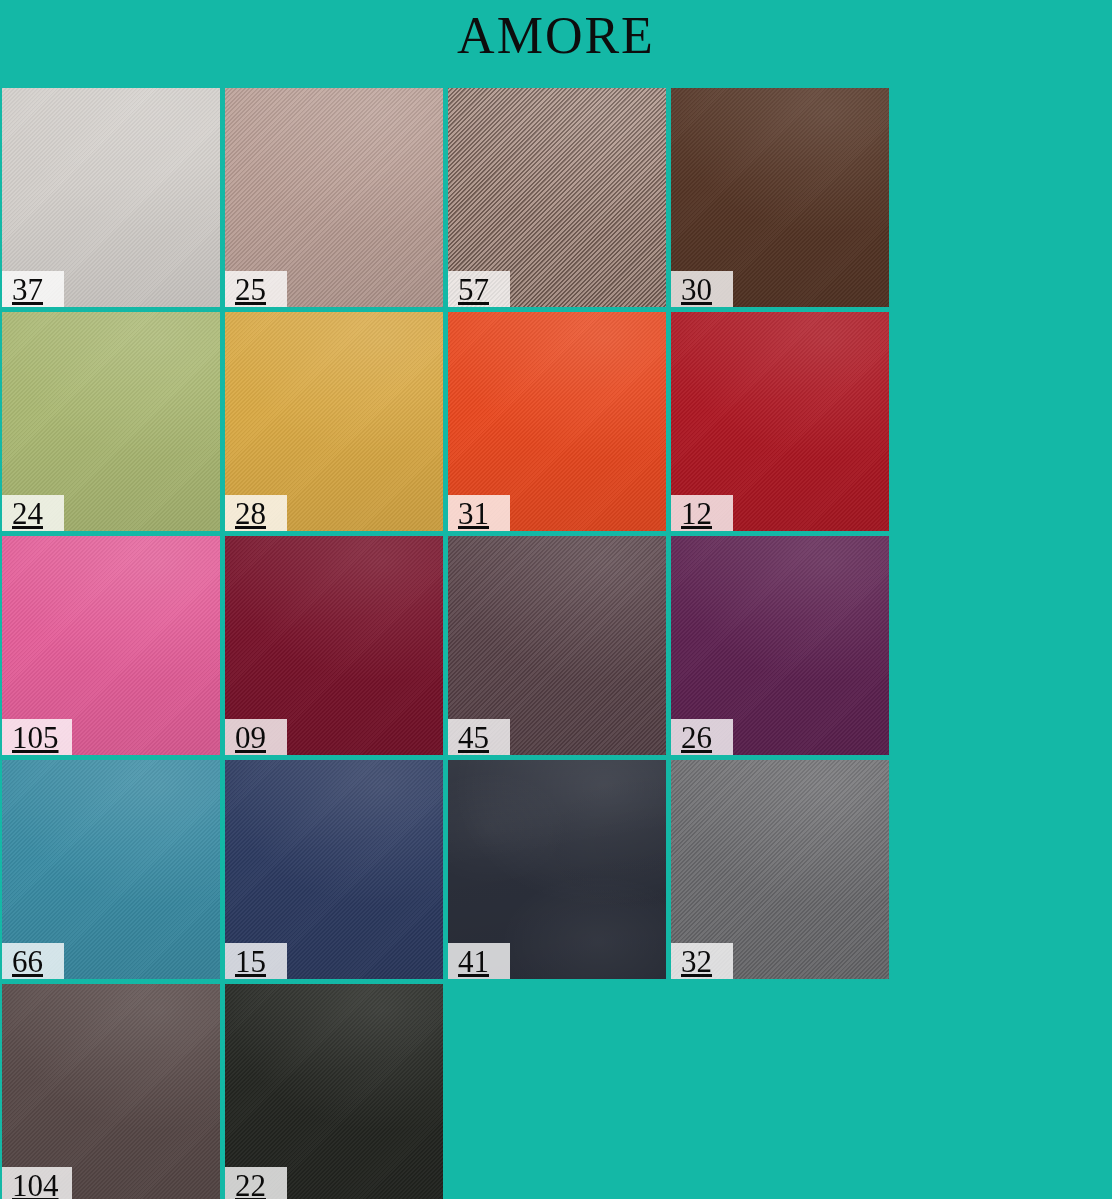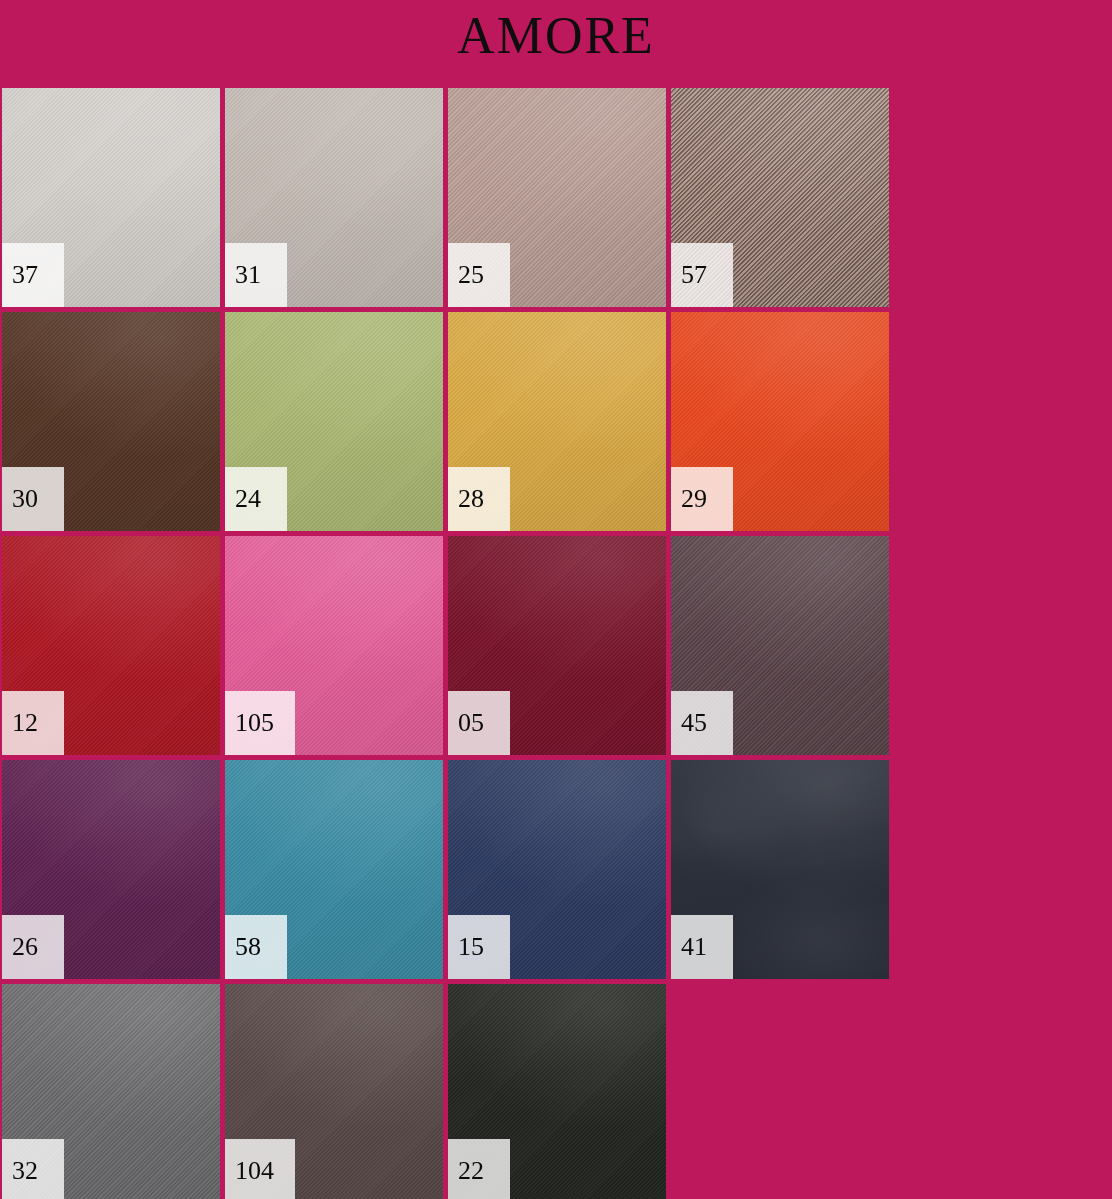--- a/index.html
+++ b/index.html
@@ -9,21 +9,21 @@
     height: 1199px;
     background: #ffffff;
     font-family: "Liberation Serif", "DejaVu Serif", serif;
     overflow: hidden;
   }
 
   #page {
     position: relative;
     width: 1112px;
     height: 1199px;
-    background: #be185d;
+    background: #14b8a6;
   }
 
   
   #title {
     position: absolute;
     top: 0;
     left: 0;
     width: 1112px;
     height: 86px;
     display: flex;
@@ -112,56 +112,51 @@
       radial-gradient(30% 22% at 24% 34%, rgba(255,255,255,0.040) 0%, rgba(255,255,255,0) 100%),
       radial-gradient(42% 30% at 82% 40%, rgba(0,0,0,0.055) 0%, rgba(0,0,0,0) 100%);
   }
 
   
   .swatch-label {
     position: absolute;
     left: 0;
     bottom: 0;
     min-width: 62px;
-    height: 64px;
+    height: 36px;
     padding: 0 9px 0 10px;
     display: flex;
     align-items: center;
     justify-content: flex-start;
     background: rgba(255,255,255,0.78);
     font-family: "Liberation Serif", "DejaVu Serif", serif;
-    font-size: 26px;
+    font-size: 31px;
     font-weight: 400;
     line-height: 1;
     color: #0b0b0b;
     letter-spacing: 0px;
     white-space: nowrap;
+    text-decoration: underline;
   }
   .swatch-label.wide { min-width: 70px; text-align: center; }
 </style>
 </head>
 <body>
 
 <div id="page">
 
   <div id="title">AMORE</div>
 
   <div id="grid">
       <div class="swatch weave-faint">
         <div class="swatch-fill" style="background: rgb(211, 207, 203);"></div>
         <div class="swatch-weave"></div>
         <div class="swatch-shade"></div>
         <div class="swatch-label">37</div>
       </div>
-      <div class="swatch weave-faint">
-        <div class="swatch-fill" style="background: rgb(195, 186, 180);"></div>
-        <div class="swatch-weave"></div>
-        <div class="swatch-shade"></div>
-        <div class="swatch-label">31</div>
-      </div>
       <div class="swatch weave-medium">
         <div class="swatch-fill" style="background: rgb(187, 159, 150);"></div>
         <div class="swatch-weave"></div>
         <div class="swatch-shade"></div>
         <div class="swatch-label">25</div>
       </div>
       <div class="swatch weave-strong">
         <div class="swatch-fill" style="background: rgb(160, 130, 118);"></div>
         <div class="swatch-weave"></div>
         <div class="swatch-shade"></div>
@@ -182,57 +177,57 @@
       <div class="swatch weave-faint">
         <div class="swatch-fill" style="background: rgb(217, 169, 69);"></div>
         <div class="swatch-weave"></div>
         <div class="swatch-shade"></div>
         <div class="swatch-label">28</div>
       </div>
       <div class="swatch weave-faint">
         <div class="swatch-fill" style="background: rgb(232, 72, 31);"></div>
         <div class="swatch-weave"></div>
         <div class="swatch-shade"></div>
-        <div class="swatch-label">29</div>
+        <div class="swatch-label">31</div>
       </div>
       <div class="swatch weave-faint">
         <div class="swatch-fill" style="background: rgb(173, 23, 35);"></div>
         <div class="swatch-weave"></div>
         <div class="swatch-shade"></div>
         <div class="swatch-label">12</div>
       </div>
       <div class="swatch weave-faint">
         <div class="swatch-fill" style="background: rgb(228, 94, 153);"></div>
         <div class="swatch-weave"></div>
         <div class="swatch-shade"></div>
         <div class="swatch-label wide">105</div>
       </div>
       <div class="swatch weave-faint">
         <div class="swatch-fill" style="background: rgb(119, 18, 42);"></div>
         <div class="swatch-weave"></div>
         <div class="swatch-shade"></div>
-        <div class="swatch-label">05</div>
+        <div class="swatch-label">09</div>
       </div>
       <div class="swatch weave-medium">
         <div class="swatch-fill" style="background: rgb(88, 66, 72);"></div>
         <div class="swatch-weave"></div>
         <div class="swatch-shade"></div>
         <div class="swatch-label">45</div>
       </div>
       <div class="swatch weave-faint">
         <div class="swatch-fill" style="background: rgb(93, 33, 80);"></div>
         <div class="swatch-weave"></div>
         <div class="swatch-shade"></div>
         <div class="swatch-label">26</div>
       </div>
       <div class="swatch weave-faint">
         <div class="swatch-fill" style="background: rgb(58, 139, 163);"></div>
         <div class="swatch-weave"></div>
         <div class="swatch-shade"></div>
-        <div class="swatch-label">58</div>
+        <div class="swatch-label">66</div>
       </div>
       <div class="swatch weave-faint">
         <div class="swatch-fill" style="background: rgb(44, 58, 96);"></div>
         <div class="swatch-weave"></div>
         <div class="swatch-shade"></div>
         <div class="swatch-label">15</div>
       </div>
       <div class="swatch weave-mottle">
         <div class="swatch-fill" style="background: rgb(43, 47, 58);"></div>
         <div class="swatch-weave"></div>

